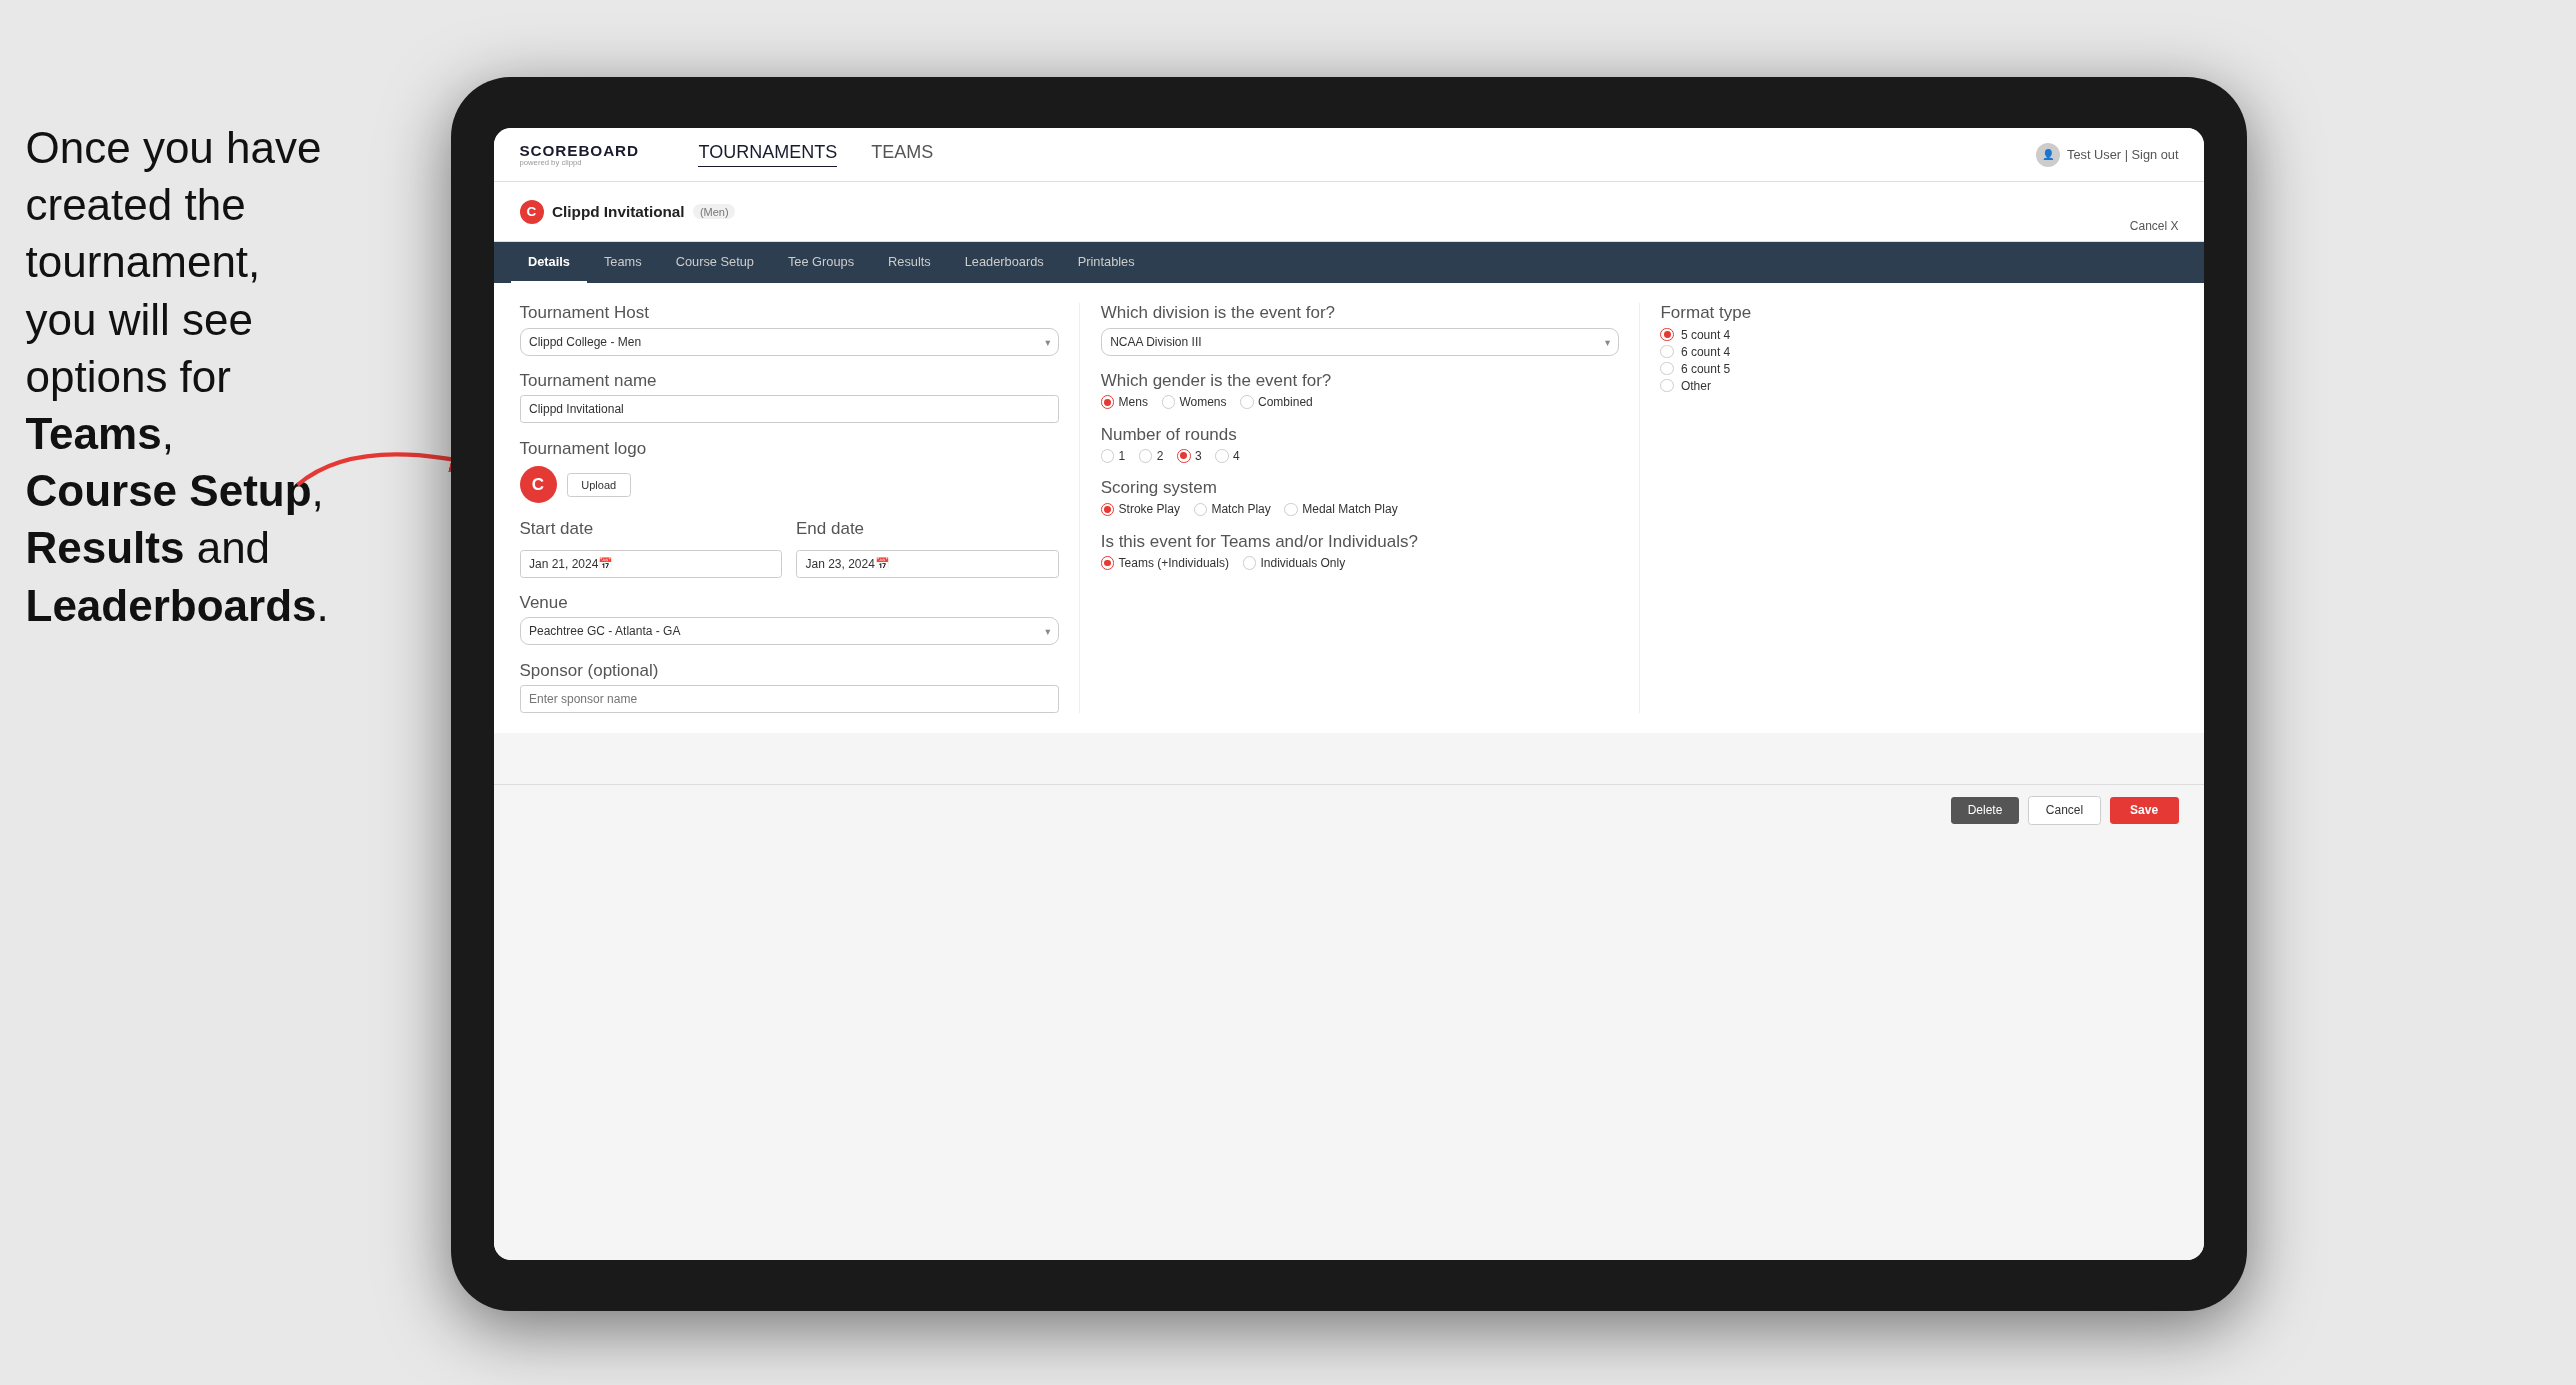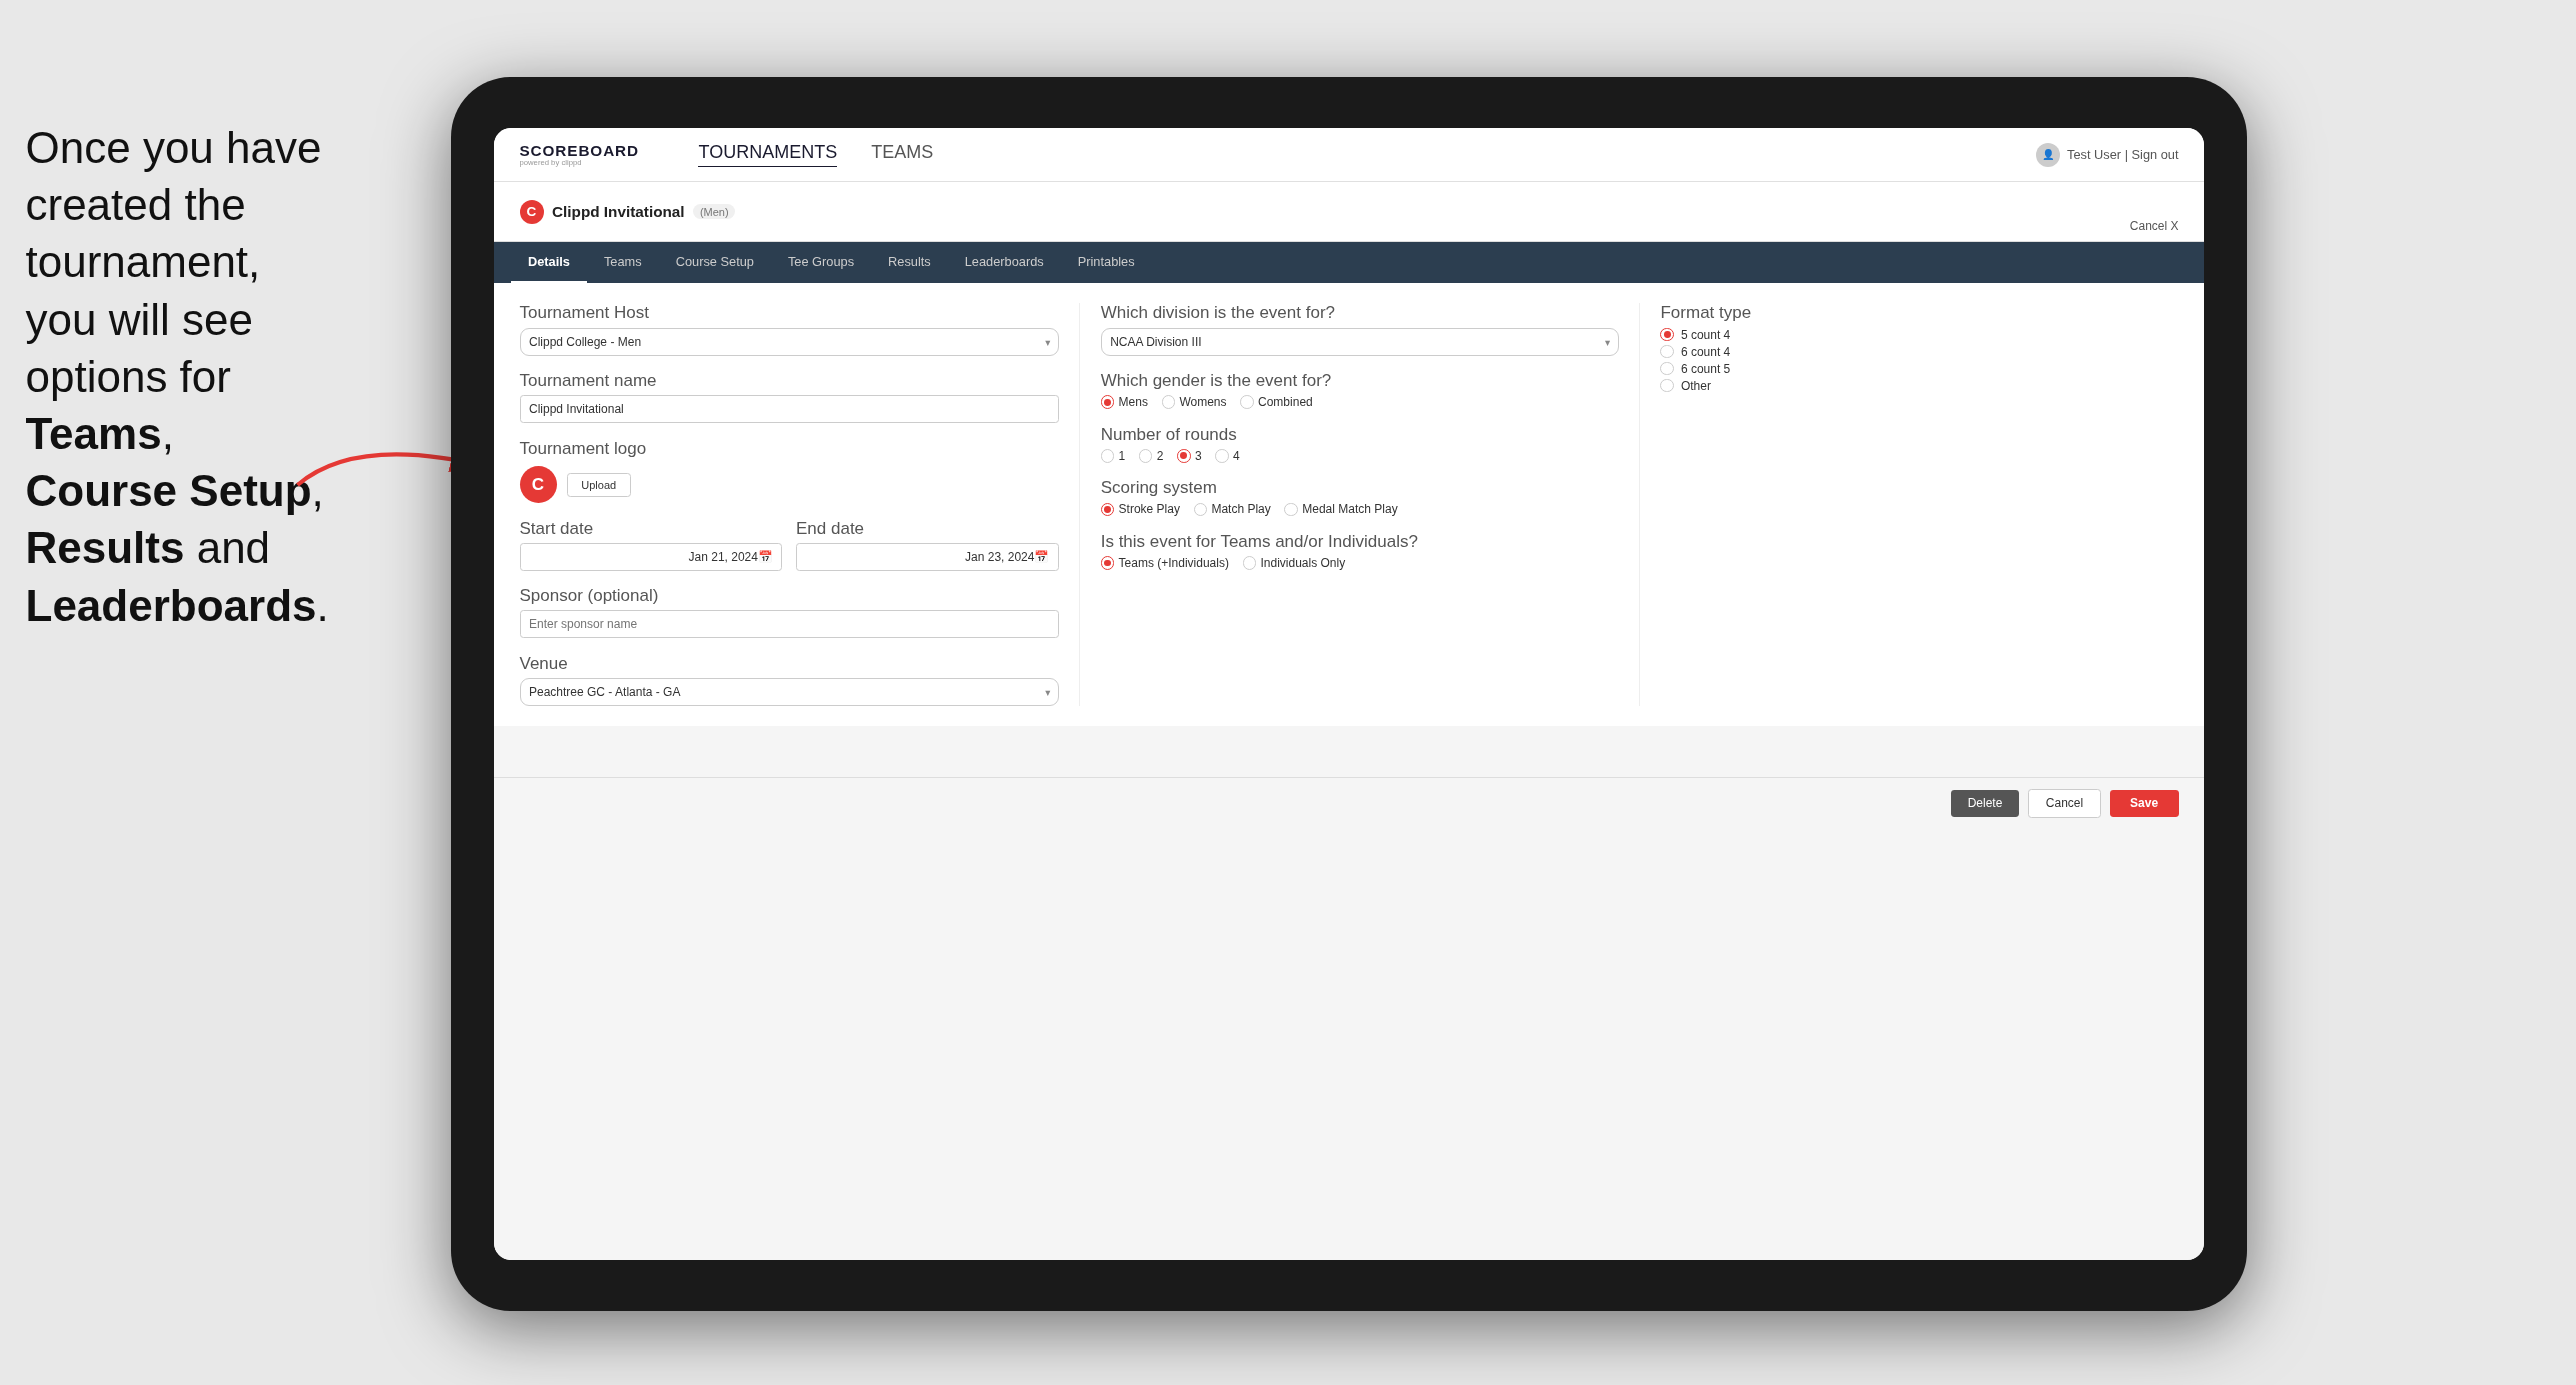--- a/index.html
+++ b/index.html
@@ -315,21 +315,22 @@
     .date-input {
       border: 0.9px solid #ccc;
       border-radius: 3.4px;
       padding: 6px 8.5px;
       font-size: 12px;
       color: #333;
       background: #fff;
       width: 100%;
       display: flex;
       align-items: center;
-      justify-content: flex-end;
+      justify-content: flex-start;
+      margin-top: 7px;
     }
 
     .calendar-icon {
       color: #888;
       font-size: 12px;
     }
 
     
     .radio-group {
       display: flex;
@@ -541,33 +542,33 @@
             <div class="form-group" style="flex:1;">
               <label class="form-label">End date</label>
               <div class="date-input">
                 <span>Jan 23, 2024</span>
                 <span class="calendar-icon">📅</span>
               </div>
             </div>
           </div>
 
           <div class="form-group">
-            <label class="form-label">Sponsor (optional)</label>
-            <input class="form-input" type="text" placeholder="Enter sponsor name" style="">
-          </div>
-
-          <div class="form-group">
             <label class="form-label">Venue</label>
             <div class="select-wrapper">
               <select class="form-select">
                 <option>Peachtree GC - Atlanta - GA</option>
               </select>
             </div>
           </div>
 
+          <div class="form-group">
+            <label class="form-label">Sponsor (optional)</label>
+            <input class="form-input" type="text" placeholder="Enter sponsor name" style="">
+          </div>
+
         </div>
 
         <div class="form-column form-divider">
 
           <div class="form-group">
             <label class="form-label">Which division is the event for?</label>
             <div class="select-wrapper">
               <select class="form-select">
                 <option>NCAA Division III</option>
               </select>

